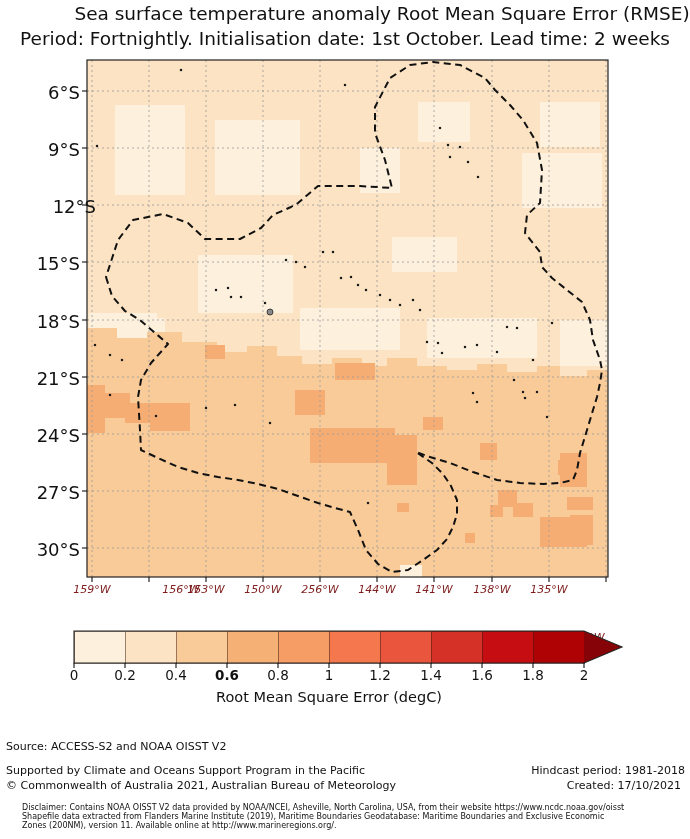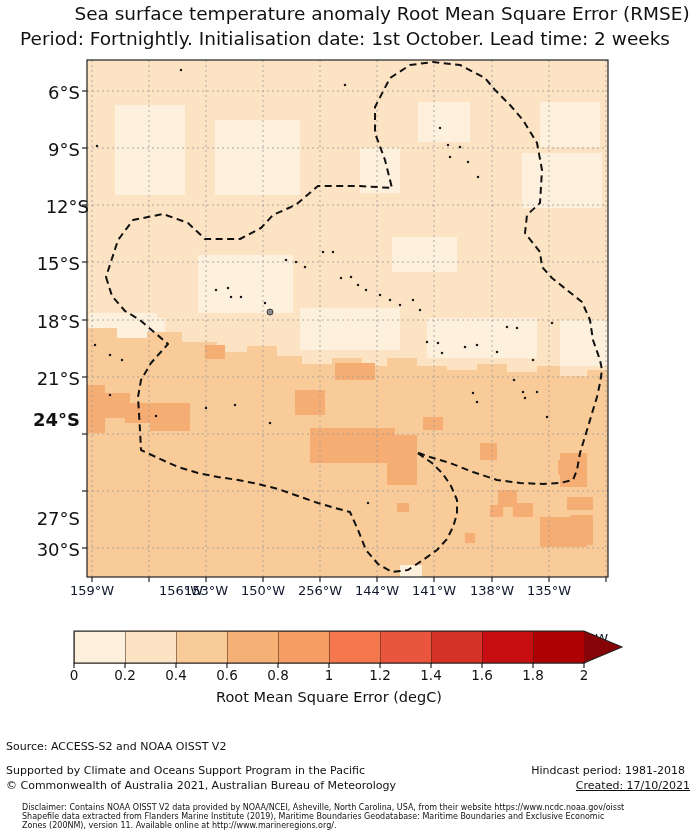--- a/index.html
+++ b/index.html
@@ -14,36 +14,36 @@
   #title1{top:3px;margin-left:37px;}
   #title2{top:28px;}
   #map-wrap{
     position:absolute;left:87px;top:60px;width:521px;height:517px;
   }
   #map-svg{overflow:visible;display:block;}
   .lat-label{
     position:absolute;width:76px;text-align:right;font-size:18px;color:#111;
   }
   .lon-label{
-    position:absolute;width:60px;text-align:center;font-size:13px;color:#0f172a;
+    position:absolute;width:60px;text-align:center;font-size:11px;color:#7f1d1d;font-style:italic;
   }
   #cbar-svg{position:absolute;left:73px;top:629px;overflow:visible;}
   .cbar-tick-label{
     position:absolute;width:44px;text-align:center;font-size:13.5px;color:#111;top:667px;
   }
   #cbar-label{
     position:absolute;left:129px;width:400px;top:689px;text-align:center;
     font-size:14.5px;color:#111;
   }
   .foot{position:absolute;font-size:11px;color:#111;white-space:nowrap;}
   #source-line{left:6px;top:740px;}
   #supported-line{left:6px;top:764px;}
   #copyright-line{left:6px;top:779px;}
   #hindcast-line{right:5px;top:764px;text-align:right;margin-left:32px;}
-  #created-line{right:0;top:779px;text-align:right;text-decoration:underline;}
+  #created-line{right:9px;top:779px;text-align:right;}
   .disclaimer-line{
     position:absolute;left:3px;right:0;font-size:8px;color:#111;white-space:nowrap;overflow:hidden;padding-left:19px;
   }
   #disc1{top:803px;}
   #disc2{top:812px;}
   #disc3{top:821px;}
 </style>
 </head>
 <body>
 
@@ -184,26 +184,26 @@
       <line x1="347" y1="517" x2="347" y2="522" stroke="#111" stroke-width="1.1"></line>
       <line x1="405" y1="517" x2="405" y2="522" stroke="#111" stroke-width="1.1"></line>
       <line x1="462" y1="517" x2="462" y2="522" stroke="#111" stroke-width="1.1"></line>
       <line x1="519" y1="517" x2="519" y2="522" stroke="#111" stroke-width="1.1"></line>
     </svg>
 </div>
 
 <div id="axis-labels">
     <div class="lat-label" style="left: 4px; top: 82px;">6°S</div>
     <div class="lat-label" style="left: 4px; top: 139px;">9°S</div>
-    <div class="lat-label" style="left: 13px; top: 196px;">12°S</div>
+    <div class="lat-label" style="left: 20px; top: 196px;">12°S</div>
     <div class="lat-label" style="left: 4px; top: 253px;">15°S</div>
     <div class="lat-label" style="left: 4px; top: 311px;">18°S</div>
     <div class="lat-label" style="left: 4px; top: 368px;">21°S</div>
-    <div class="lat-label" style="left: 4px; top: 409px; font-weight: bold;">24°S</div>
-    <div class="lat-label" style="left: 4px; top: 482px; margin-top: 26px;">27°S</div>
+    <div class="lat-label" style="left: 4px; top: 425px;">24°S</div>
+    <div class="lat-label" style="left: 4px; top: 482px;">27°S</div>
     <div class="lat-label" style="left: 4px; top: 539px;">30°S</div>
     <div class="lon-label" style="left: 62px; top: 583px;">159°W</div>
     <div class="lon-label" style="left: 119px; top: 583px; margin-left: 32px;">156°W</div>
     <div class="lon-label" style="left: 176px; top: 583px;">153°W</div>
     <div class="lon-label" style="left: 233px; top: 583px;">150°W</div>
     <div class="lon-label" style="left: 290px; top: 583px;">256°W</div>
     <div class="lon-label" style="left: 347px; top: 583px;">144°W</div>
     <div class="lon-label" style="left: 404px; top: 583px;">141°W</div>
     <div class="lon-label" style="left: 462px; top: 583px;">138°W</div>
     <div class="lon-label" style="left: 519px; top: 583px;">135°W</div>
@@ -232,21 +232,21 @@
     <line x1="307" y1="34" x2="307" y2="39" stroke="#111" stroke-width="1.1"></line>
     <line x1="358" y1="34" x2="358" y2="39" stroke="#111" stroke-width="1.1"></line>
     <line x1="409" y1="34" x2="409" y2="39" stroke="#111" stroke-width="1.1"></line>
     <line x1="460" y1="34" x2="460" y2="39" stroke="#111" stroke-width="1.1"></line>
     <line x1="511" y1="34" x2="511" y2="39" stroke="#111" stroke-width="1.1"></line>
   </svg>
 <div id="cbar-ticks">
     <div class="cbar-tick-label" style="left: 52px;">0</div>
     <div class="cbar-tick-label" style="left: 103px;">0.2</div>
     <div class="cbar-tick-label" style="left: 154px;">0.4</div>
-    <div class="cbar-tick-label" style="left: 205px;">0.6</div>
+    <div class="cbar-tick-label" style="left: 205px; font-weight: bold;">0.6</div>
     <div class="cbar-tick-label" style="left: 256px;">0.8</div>
     <div class="cbar-tick-label" style="left: 307px;">1</div>
     <div class="cbar-tick-label" style="left: 358px;">1.2</div>
     <div class="cbar-tick-label" style="left: 409px;">1.4</div>
     <div class="cbar-tick-label" style="left: 460px;">1.6</div>
     <div class="cbar-tick-label" style="left: 511px;">1.8</div>
     <div class="cbar-tick-label" style="left: 562px;">2</div>
   </div>
 <div id="cbar-label">Root Mean Square Error (degC)</div>
 

